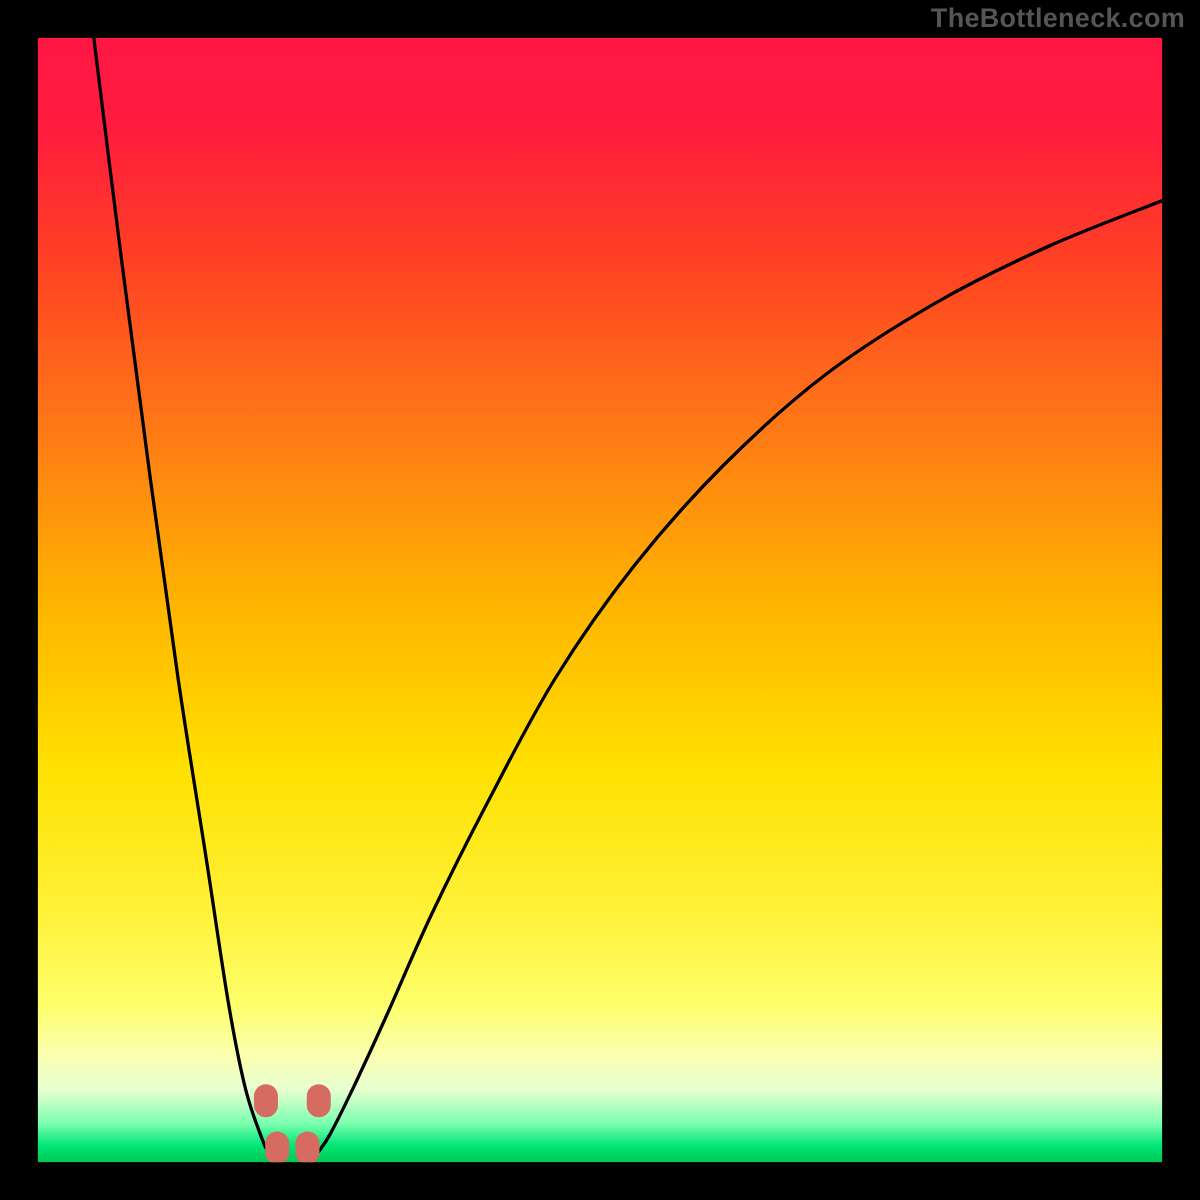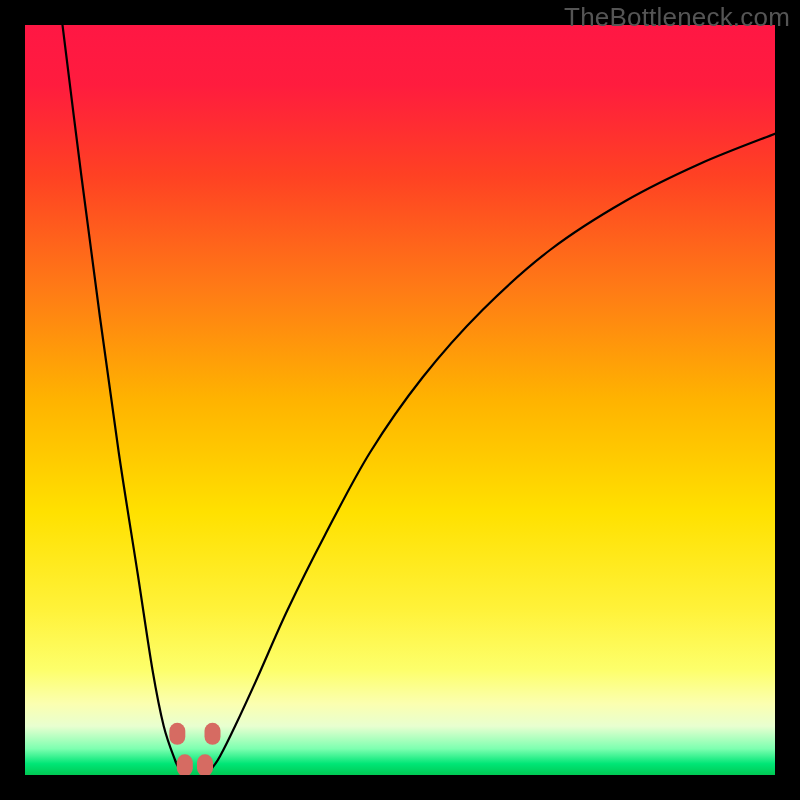--- a/index.html
+++ b/index.html
@@ -22,22 +22,22 @@
     top: 25px;
     width: 750px;
     height: 750px;
     overflow: hidden;
   }
   .watermark {
     position: absolute;
     top: 2px;
     right: 10px;
     color: #555;
-    font-size: 26px;
-    font-weight: 400;
+    font-size: 18px;
+    font-weight: 700;
     letter-spacing: 0.2px;
   }
   svg { display: block; }
 </style>
 </head>
 <body>
 
 <div class="frame">
   <div class="plot">
     <svg id="chart-svg" width="750" height="750" viewBox="0 0 750 750">

